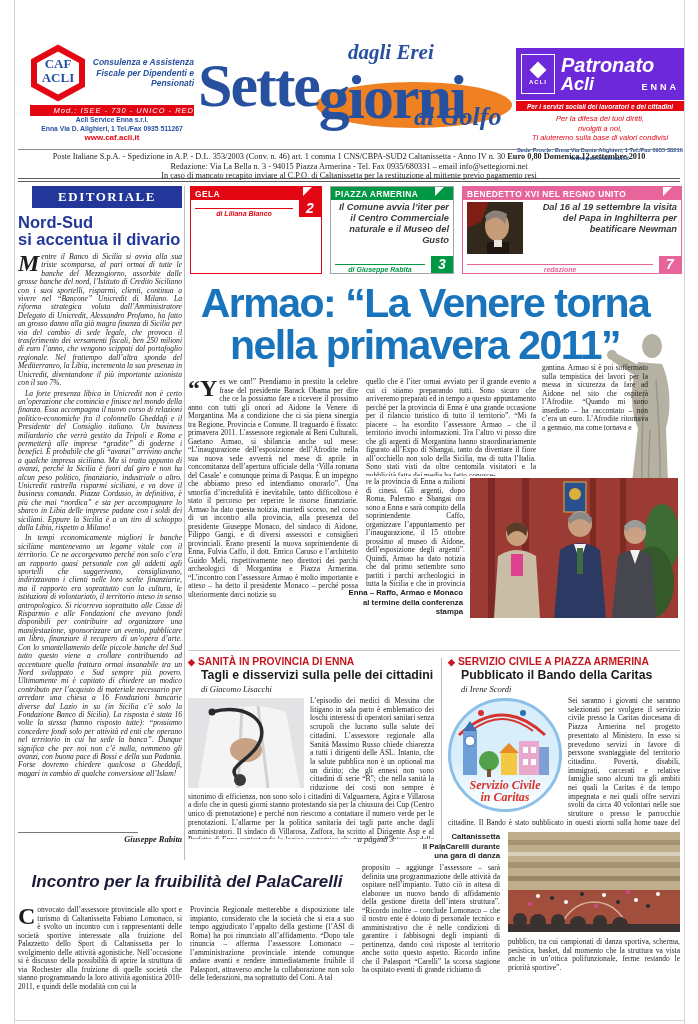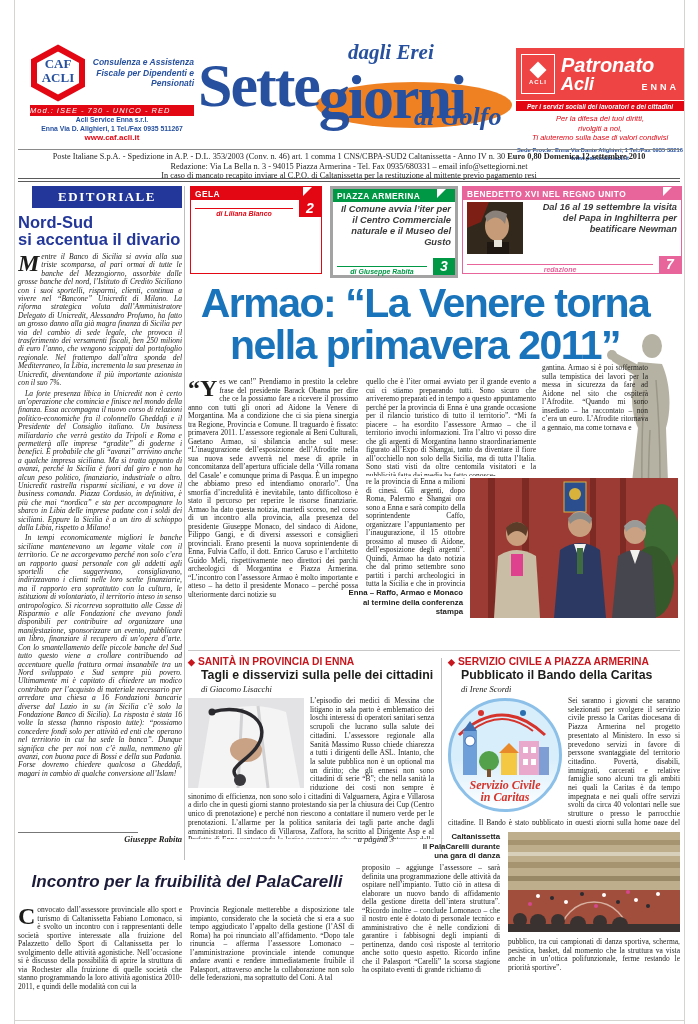--- a/index.html
+++ b/index.html
@@ -9,34 +9,34 @@
   .edge{position:absolute;background:#d6d4d0;}
   
   .caf{left:30px;top:44px;width:164px;height:106px;font-family:"Liberation Sans",sans-serif;}
   .caf-top{display:flex;align-items:center;}
   .caf-hex{position:relative;width:56px;height:58px;flex:0 0 auto;}
   .caf-hex-text{position:absolute;left:0;top:13px;width:56px;text-align:center;color:#27519f;
         font-family:"Liberation Serif",serif;font-weight:bold;font-size:13px;line-height:14px;}
   .caf-tag{flex:1;text-align:right;color:#27519f;font-style:italic;font-weight:bold;
         font-size:8.5px;line-height:10.5px;padding-left:4px;}
   .caf-mod{margin-top:3px;background:#e30613;color:#fff;font-style:italic;font-size:7.5px;
-        text-align:left;letter-spacing:1px;padding:1px 0;}
+        text-align:right;letter-spacing:1px;padding:1px 0;}
   .caf-l1,.caf-l2{color:#27519f;font-weight:bold;font-size:6.8px;text-align:center;line-height:8.5px;}
   .caf-site{color:#e30613;font-weight:bold;font-size:8px;text-align:center;line-height:10px;}
   
   .masthead{left:198px;top:40px;width:314px;height:108px;color:#27519f;}
   .mh-erei{position:absolute;left:150px;top:0;font-style:italic;font-size:21px;font-weight:bold;}
   .mh-ellipse{position:absolute;left:118px;top:42px;width:196px;height:46px;background:#ef8122;border-radius:50%;}
   .mh-title{position:absolute;left:0;top:4px;font-weight:bold;font-size:62px;line-height:82px;letter-spacing:-2px;}
   .mh-title .tb{display:inline-block;transform:translateY(12px);}
   .mh-golfo{position:absolute;left:216px;top:62px;font-style:italic;font-size:26px;font-weight:bold;}
   .mh-sub{position:absolute;left:0;top:78px;font-style:italic;font-size:11.5px;line-height:13.5px;}
   
   .patronato{left:516px;top:48px;width:168px;font-family:"Liberation Sans",sans-serif;}
-  .pat-box{background:#ef4444;display:flex;align-items:center;padding:4px 5px;height:44px;}
+  .pat-box{background:#6d28d9;display:flex;align-items:center;padding:4px 5px;height:44px;}
   .pat-logo{width:32px;height:38px;border:1px solid #fff;display:flex;flex-direction:column;
         align-items:center;justify-content:center;color:#fff;}
   .pat-dia{width:12px;height:12px;background:#fff;transform:rotate(45deg);margin-bottom:3px;}
   .pat-logo-t{font-size:6px;font-weight:bold;letter-spacing:1px;}
   .pat-right{flex:1;padding-left:6px;color:#fff;}
   .pat-t1{font-weight:bold;font-style:italic;font-size:20px;line-height:20px;}
   .pat-row{display:flex;align-items:baseline;justify-content:space-between;}
   .pat-t2{font-weight:bold;font-style:italic;font-size:18px;line-height:18px;}
   .pat-city{font-weight:bold;font-size:9px;letter-spacing:3px;}
   .pat-strip{background:#e30613;color:#fff;font-weight:bold;font-style:italic;font-size:6.6px;
@@ -58,21 +58,21 @@
         text-align:justify;}
   .ed-text p{margin:0 0 2px 0;text-indent:7px;}
   .ed-text p.dc{text-indent:0;}
   .dc::first-letter{float:left;font-size:24px;line-height:19px;padding:1px 2px 0 0;font-weight:bold;}
   .ed-sig{border-top:1px solid #777;width:120px;margin-top:3px;}
   .ed-sig-name{text-align:right;font-weight:bold;font-style:italic;font-size:8.5px;padding-top:1px;}
   .vrule{position:absolute;border-left:1px solid #bdbdbd;}
   
   .nbox{top:186px;height:86px;background:#fff;font-family:"Liberation Sans",sans-serif;
         display:flex;flex-direction:column;}
-  .nb-red{border:1px solid #e30613;} .nb-green{border:3px solid #a3a3a3;justify-content:flex-end;} .nb-pink{border:1px solid #e8659b;}
+  .nb-red{border:1px solid #e30613;} .nb-green{border:1px solid #a3a3a3;justify-content:flex-end;} .nb-pink{border:1px solid #e8659b;}
   .nb-tag{position:relative;color:#fff;font-weight:bold;font-size:8.4px;letter-spacing:.4px;
         padding:2px 4px 1px 4px;}
   .nb-red .nb-tag{background:#e30613;} .nb-green .nb-tag{background:#009845;} .nb-pink .nb-tag{background:#e8659b;}
   .notch{position:absolute;right:0;top:0;width:0;height:0;border-left:9px solid transparent;border-top:9px solid #fff;
         transform:rotate(180deg);border-top-color:transparent;border-right:9px solid #fff;}
   .nb-body{flex:1;display:flex;padding:2px 4px 0 4px;overflow:hidden;}
   .nb-img{width:56px;height:52px;flex:0 0 auto;margin-right:4px;}
   .nb-teaser{flex:1;text-align:right;font-weight:bold;font-style:italic;font-size:9.3px;
         line-height:11px;color:#3c3c3c;}
   .nb-foot{display:flex;align-items:flex-end;justify-content:flex-end;padding:0 0 0 4px;height:17px;}

